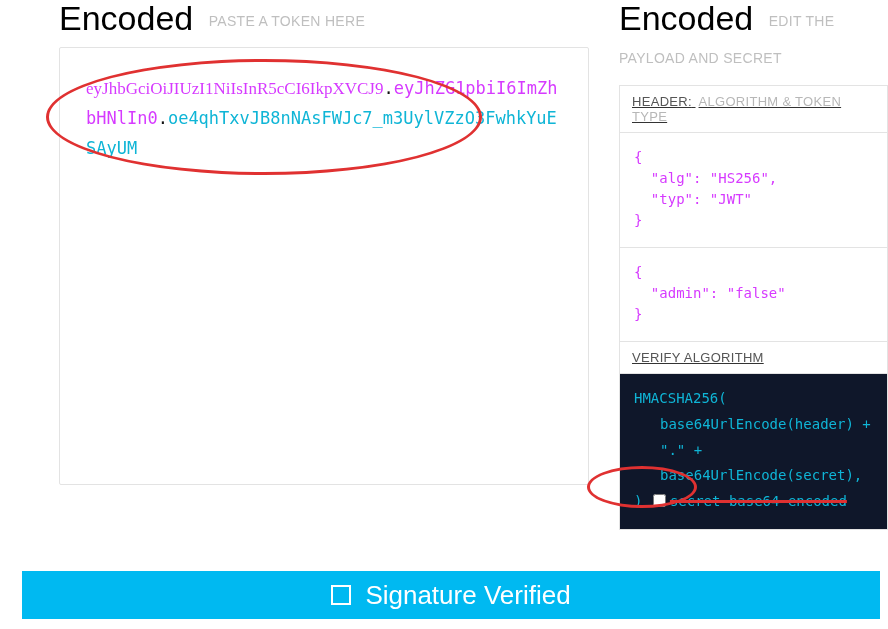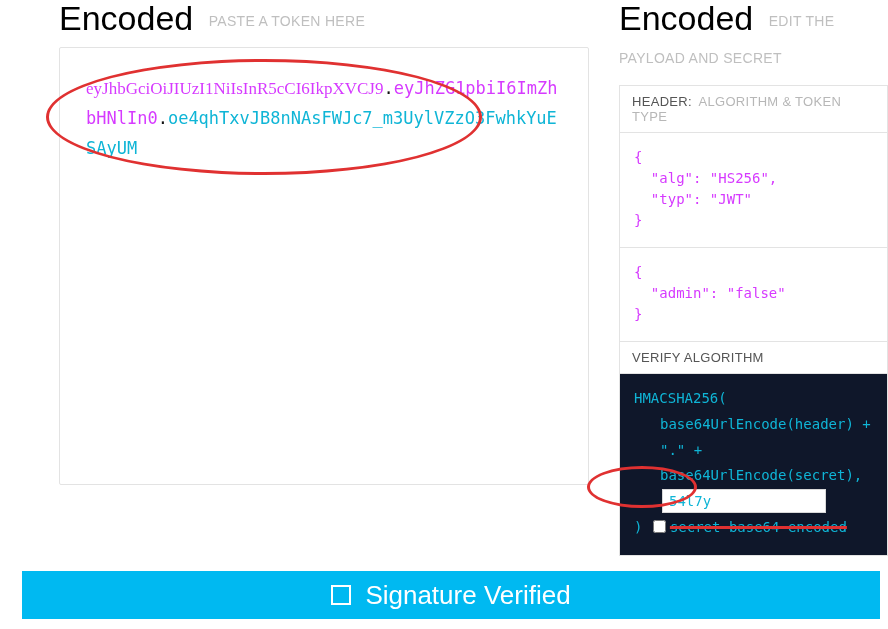--- a/index.html
+++ b/index.html
@@ -10,21 +10,21 @@
   h1{font-size:34px;font-weight:400;margin:0 0 10px 0;color:#000;line-height:1.1;}
   h1 .sub{font-size:14px;font-weight:400;color:#bfbfbf;letter-spacing:0.3px;margin-left:6px;vertical-align:4px;}
   .enc-box{border:1px solid #e3e3e3;border-radius:2px;padding:26px 26px;height:438px;box-sizing:border-box;font-family:Menlo,Consolas,monospace;font-size:17px;line-height:1.75;word-break:break-all;position:relative;}
   .tok-head{color:#d63aff;font-family:Liberation Serif, serif;}
   .tok-pay{color:#d63aff;}
   .tok-sig{color:#0fb5d6;}
   .dot{color:#111;}
   .ellipse{position:absolute;border:3px solid #e03131;border-radius:50%;pointer-events:none;}
   .ell1{left:46px;top:59px;width:430px;height:110px;}
   .dec-section{border:1px solid #e3e3e3;border-top:1px solid #e3e3e3;margin-bottom:0;}
-  .dec-head{background:#fff;border-bottom:1px solid #e3e3e3;padding:8px 12px;font-size:13px;}
+  .dec-head{background:#fff;border-bottom:1px solid #e3e3e3;padding:8px 12px;font-size:13px;text-decoration:underline;}
   .dec-head .lbl{color:#555;letter-spacing:0.3px;}
   .dec-head .sub{color:#b7b7b7;letter-spacing:0.3px;margin-left:3px;}
   .dec-body{padding:14px 14px 16px 14px;font-family:Menlo,Consolas,monospace;font-size:14px;line-height:1.5;color:#d63aff;white-space:pre;}
   .dec-body.pay{color:#d63aff;}
   .verify-body{padding:12px 14px 14px 14px;font-family:Menlo,Consolas,monospace;font-size:14px;line-height:1.85;color:#0fb5d6;background:#0f172a;position:relative;}
   .verify-body .indent{padding-left:26px;display:block;}
   .secret-input{font-family:Menlo,Consolas,monospace;font-size:14px;color:#0fb5d6;border:1px solid #d9d9d9;padding:3px 6px;width:150px;background:#fff;margin-left:2px;}
   .chk-row{padding-left:0px;}
   input[type=checkbox]{vertical-align:-1px;margin:0 4px 0 2px;}
   .ell2{left:587px;top:466px;width:104px;height:36px;border-width:3px;}
@@ -74,21 +74,20 @@
       </div>
 
       <div class="dec-section" style="border-top:none;">
         <div class="dec-head">
           <span class="lbl">VERIFY ALGORITHM</span>
         </div>
         <div class="verify-body">
           <span>HMACSHA256(</span><br>
           <span class="indent">base64UrlEncode(header) + "." +</span>
           <span class="indent">base64UrlEncode(secret),</span>
-          <span class="indent"><input class="secret-input" value="54l7y" style=""></span>
           <span>)</span>
           <span class="chk-row"><input type="checkbox" style=""><span class="strike">secret base64 encoded</span></span>
         </div>
       </div>
 
     </div>
   </div>
 
   <div class="ellipse ell1"></div>
   <div class="ellipse ell2"></div>

